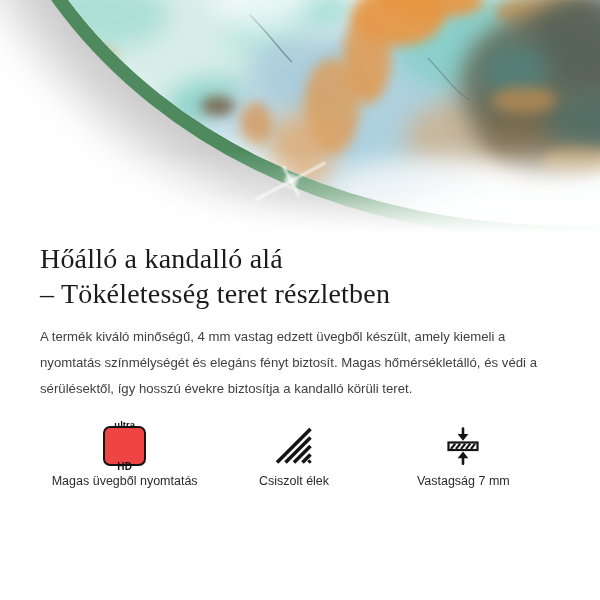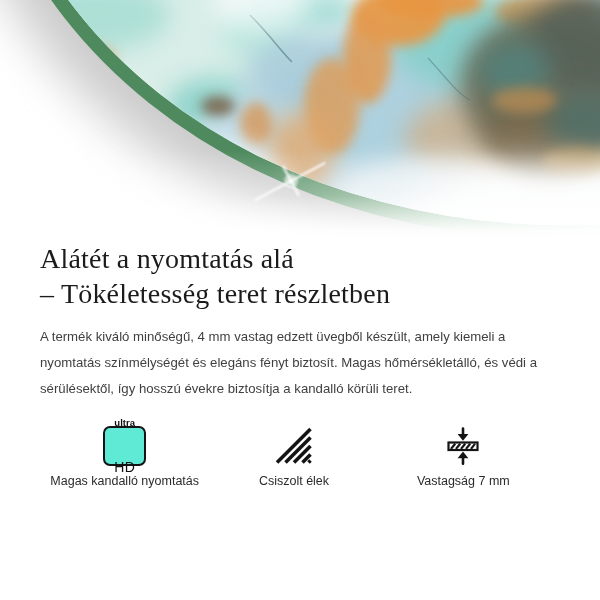--- a/index.html
+++ b/index.html
@@ -41,24 +41,24 @@
     font-size:12.5px;
     color:#2b2b2b;
     text-align:center;
     line-height:14px;
   }
   .uhd{
     width:39px;height:36px;
     border:2.6px solid #141414;
     border-radius:7px;
     display:flex;flex-direction:column;align-items:center;justify-content:center;
-    line-height:1;color:#111;background:#5eead4;
+    line-height:1;color:#111;background:#ef4444;
   }
   .uhd .t1{font-size:9.5px;font-weight:700;margin-bottom:1px;}
-  .uhd .t2{font-size:14px;font-weight:400;letter-spacing:0.3px;margin-top:32px;}
+  .uhd .t2{font-size:10px;font-weight:700;letter-spacing:0.3px;margin-top:32px;}
 </style>
 </head>
 <body>
 
 <div class="page">
 
   <div class="hero">
     <svg width="600" height="240" viewBox="0 0 600 240">
       <defs>
         <clipPath id="discClip">
@@ -144,36 +144,36 @@
         <rect x="-1.1" y="-17" width="2.2" height="34" rx="1.1" fill="#ffffff" opacity="0.95"></rect>
         <circle r="2.6" fill="#ffffff"></circle>
       </g>
 
       <rect x="0" y="150" width="600" height="90" fill="url(#fadeGrad)"></rect>
     </svg>
   </div>
 
   <div class="content">
     <h1>
-      <span>Alátét a nyomtatás alá</span>
+      <span>Hőálló a kandalló alá</span>
       <span>– Tökéletesség teret részletben</span>
     </h1>
     <p class="desc">A termék kiváló minőségű, 4 mm vastag edzett üvegből készült, amely kiemeli a nyomtatás színmélységét és elegáns fényt biztosít. Magas hőmérsékletálló, és védi a sérülésektől, így hosszú évekre biztosítja a kandalló körüli teret.</p>
 
     <div class="features">
 
 
       <div class="feat">
         <div class="ico">
           <div class="uhd">
             <span class="t1">ultra</span>
             <span class="t2">HD</span>
           </div>
         </div>
-        <div class="lbl">Magas kandalló nyomtatás</div>
+        <div class="lbl">Magas üvegből nyomtatás</div>
       </div>
 
 
 
       <div class="feat">
         <div class="ico">
           <svg width="40" height="40" viewBox="0 0 40 40" stroke="#141414" stroke-width="3.6">
             <line x1="3" y1="36.5" x2="36.5" y2="3"></line>
             <line x1="11.5" y1="36.5" x2="36.5" y2="11.5"></line>
             <line x1="20" y1="36.5" x2="36.5" y2="20"></line>

